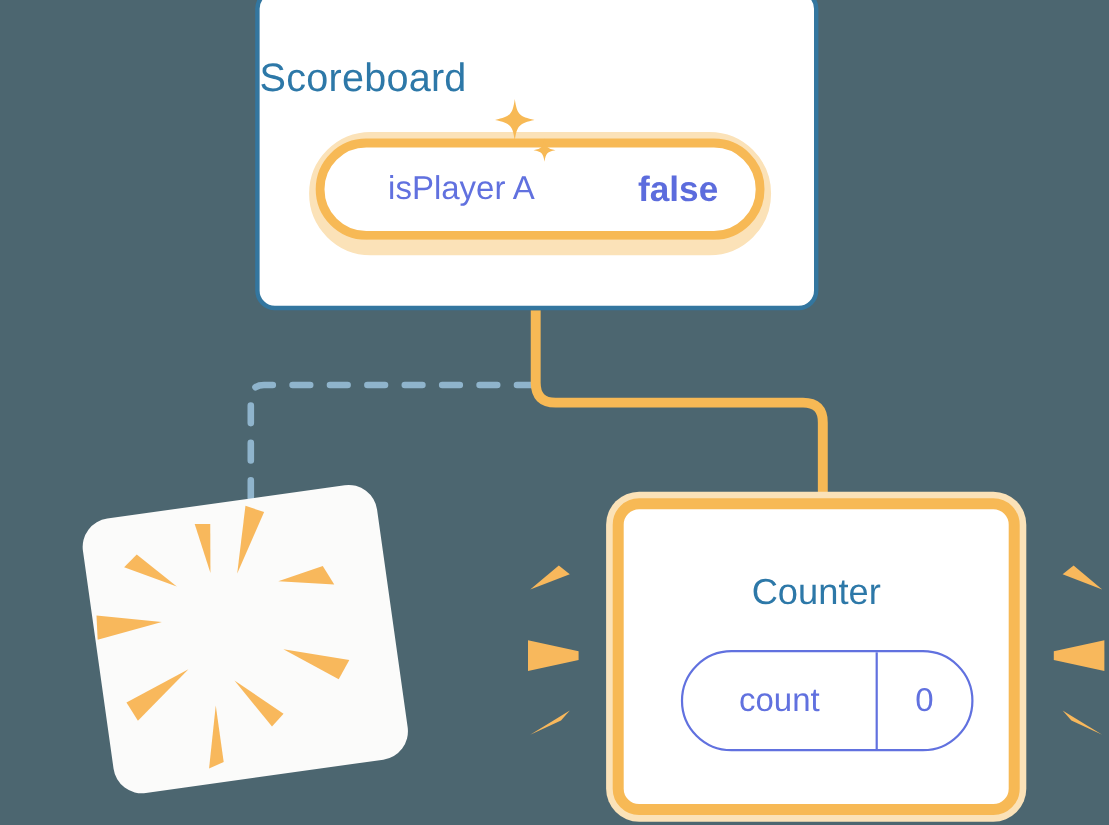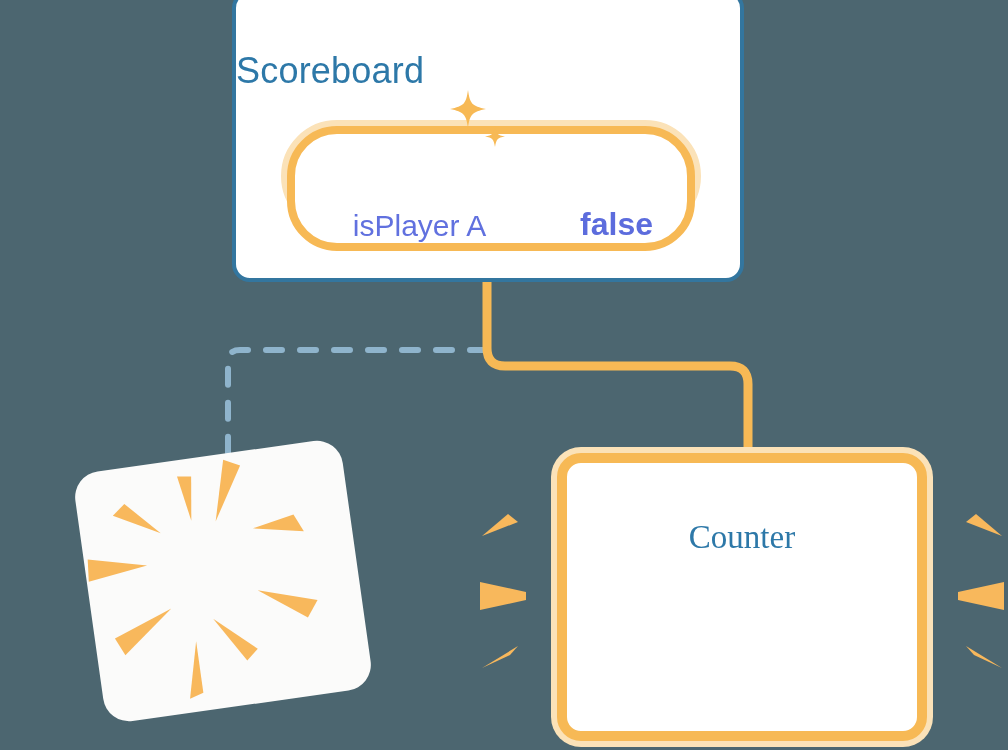--- a/index.html
+++ b/index.html
@@ -70,27 +70,27 @@
     height: 112px;
     box-sizing: border-box;
     border: 14px solid #fbe2b8;
     border-radius: 56px;
   }
   #scoreboard-pill {
     position: absolute;
     left: 6px;
     top: 6px;
     width: 408px;
-    height: 125px;
+    height: 92px;
     box-sizing: border-box;
     background: #ffffff;
     border: 8px solid #f7b955;
     border-radius: 50px;
     display: flex;
-    align-items: flex-end;
+    align-items: center;
   }
   #scoreboard-pill .cellname {
     flex: 0 0 249px;
     display: flex;
     align-items: center;
     justify-content: center;
     font-size: 30px;
     color: #6171df;
   }
   #scoreboard-pill .celldiv {
@@ -154,21 +154,20 @@
     position: absolute;
     left: 557px;
     top: 453px;
     width: 370px;
     height: 288px;
     box-sizing: border-box;
     background: #ffffff;
     border: 10px solid #f7b955;
     border-radius: 24px;
     z-index: 4;
-    font-family: Liberation Serif, serif;
   }
   #counter-title {
     position: absolute;
     left: 0;
     top: 56px;
     width: 100%;
     text-align: center;
     font-size: 33px;
     color: #2d78a8;
   }
@@ -281,15 +280,20 @@
     <g fill="#f8b85c">
       <polygon points="42,14 32,22 68,36"></polygon>
       <polygon points="24,92 24,100 70,110 70,82"></polygon>
       <polygon points="32,146 40,155 68,168"></polygon>
     </g>
   </svg>
 
   <div id="counter-card-halo"></div>
   <div id="counter-card">
     <div id="counter-title">Counter</div>
+    <div id="counter-pill">
+      <div class="cellname">count</div>
+      <div class="celldiv"></div>
+      <div class="cellval">0</div>
+    </div>
   </div>
 
 </div>
 
 </body></html>

